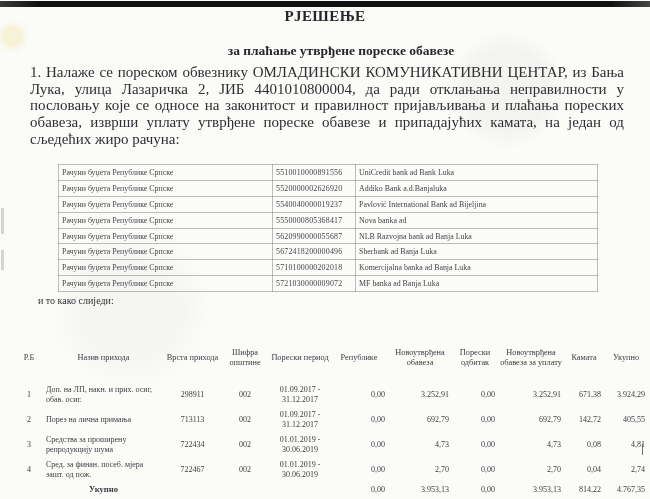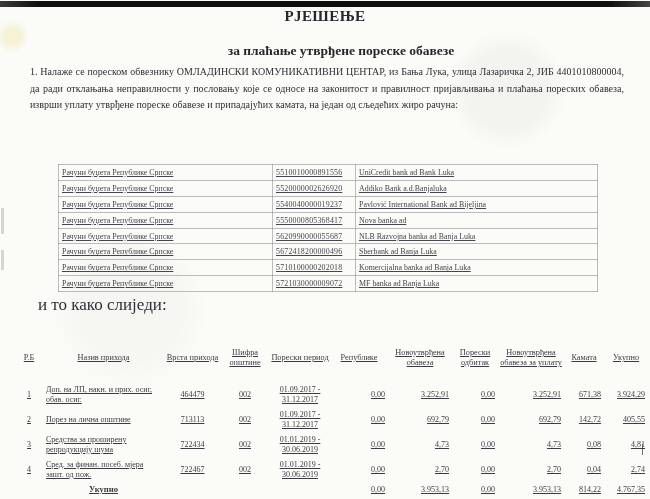--- a/index.html
+++ b/index.html
@@ -18,29 +18,29 @@
   .edge-mark{position:absolute;background:rgba(140,140,140,.35);}
   .em1{left:1px;top:208px;width:3px;height:26px;}
   .em2{left:1px;top:250px;width:3px;height:20px;}
   .tick{position:absolute;left:642px;top:444px;width:1px;height:11px;background:#6d6d72;}
 
   .doc-title{position:absolute;top:8px;left:0;width:100%;margin:0;text-align:center;
     font-size:15px;font-weight:bold;letter-spacing:.4px;color:#26262c;}
   .doc-subtitle{position:absolute;top:27px;left:0;width:100%;margin:16px;text-align:center;
     font-size:13.5px;font-weight:bold;color:#26262c;}
   .intro{position:absolute;left:30px;top:64px;width:594px;margin:0;
-    font-size:10px;line-height:16.7px;text-align:justify;color:#2e2e35;}
-
-  table{border-collapse:collapse;table-layout:fixed;text-decoration:underline;}
+    font-size:15px;line-height:16.7px;text-align:justify;color:#2e2e35;}
+
+  table{border-collapse:collapse;table-layout:fixed;}
   .accounts{position:absolute;left:58px;top:164px;width:539px;font-size:7.9px;color:#45454e;}
   .accounts td{border:1px solid rgba(125,125,132,.5);padding:1px 3px;height:12.9px;
     overflow:hidden;white-space:nowrap;}
   .acc-num{letter-spacing:.2px;margin-top:24px;}
 
-  .follows{position:absolute;left:38px;top:295px;font-size:17px;color:#2e2e35;}
+  .follows{position:absolute;left:38px;top:295px;font-size:10px;color:#2e2e35;}
 
   .tax{position:absolute;left:16px;top:334px;width:632px;font-size:8px;color:#3b3b43;}
   .tax th{font-weight:normal;font-size:8.3px;text-align:center;vertical-align:middle;
     padding:2px 1px;height:44px;line-height:10px;color:#3b3b43;}
   .tax td{padding:1px 2px;vertical-align:middle;line-height:9.5px;height:23px;}
   .tax .num{text-align:right;padding-right:3px;}
   .tax .ctr{text-align:center;}
   .tax .name{padding-left:4px;margin-top:6px;}
   .tax .total-cells td{vertical-align:top;height:20px;padding-top:3px;}
   .tax .total-label{font-weight:bold;text-align:center;padding-top:10px;font-size:8.6px;}
@@ -83,21 +83,21 @@
         <td>Pavlović International Bank ad Bijeljina</td>
       </tr>
       <tr>
         <td>Рачуни буџета Републике Српске</td>
         <td class="acc-num">5550000805368417</td>
         <td>Nova banka ad</td>
       </tr>
       <tr>
         <td>Рачуни буџета Републике Српске</td>
         <td class="acc-num">5620990000055687</td>
-        <td>NLB Razvojna banka ad Banja Luka</td>
+        <td>NLB Razvojna bank ad Banja Luka</td>
       </tr>
       <tr>
         <td>Рачуни буџета Републике Српске</td>
         <td class="acc-num">5672418200000496</td>
         <td>Sberbank ad Banja Luka</td>
       </tr>
       <tr>
         <td>Рачуни буџета Републике Српске</td>
         <td class="acc-num">5710100000202018</td>
         <td>Komercijalna banka ad Banja Luka</td>
@@ -138,33 +138,33 @@
         <th>Порески одбитак</th>
         <th>Новоутврђена обавеза за уплату</th>
         <th>Камата</th>
         <th>Укупно</th>
       </tr>
     </thead>
     <tbody>
       <tr>
         <td class="ctr">1</td>
         <td class="name">Доп. на ЛП, накн. и прих. осиг, обав. осиг.</td>
-        <td class="ctr">464479</td>
+        <td class="ctr">298911</td>
         <td class="ctr">002</td>
         <td class="ctr">01.09.2017 - 31.12.2017</td>
         <td class="num">0,00</td>
         <td class="num">3.252,91</td>
         <td class="num">0,00</td>
         <td class="num">3.252,91</td>
         <td class="num">671,38</td>
         <td class="num">3.924,29</td>
       </tr>
       <tr>
         <td class="ctr">2</td>
-        <td class="name">Порез на лична општине</td>
+        <td class="name">Порез на лична примања</td>
         <td class="ctr">713113</td>
         <td class="ctr">002</td>
         <td class="ctr">01.09.2017 - 31.12.2017</td>
         <td class="num">0,00</td>
         <td class="num">692,79</td>
         <td class="num">0,00</td>
         <td class="num">692,79</td>
         <td class="num">142,72</td>
         <td class="num">405,55</td>
       </tr>

